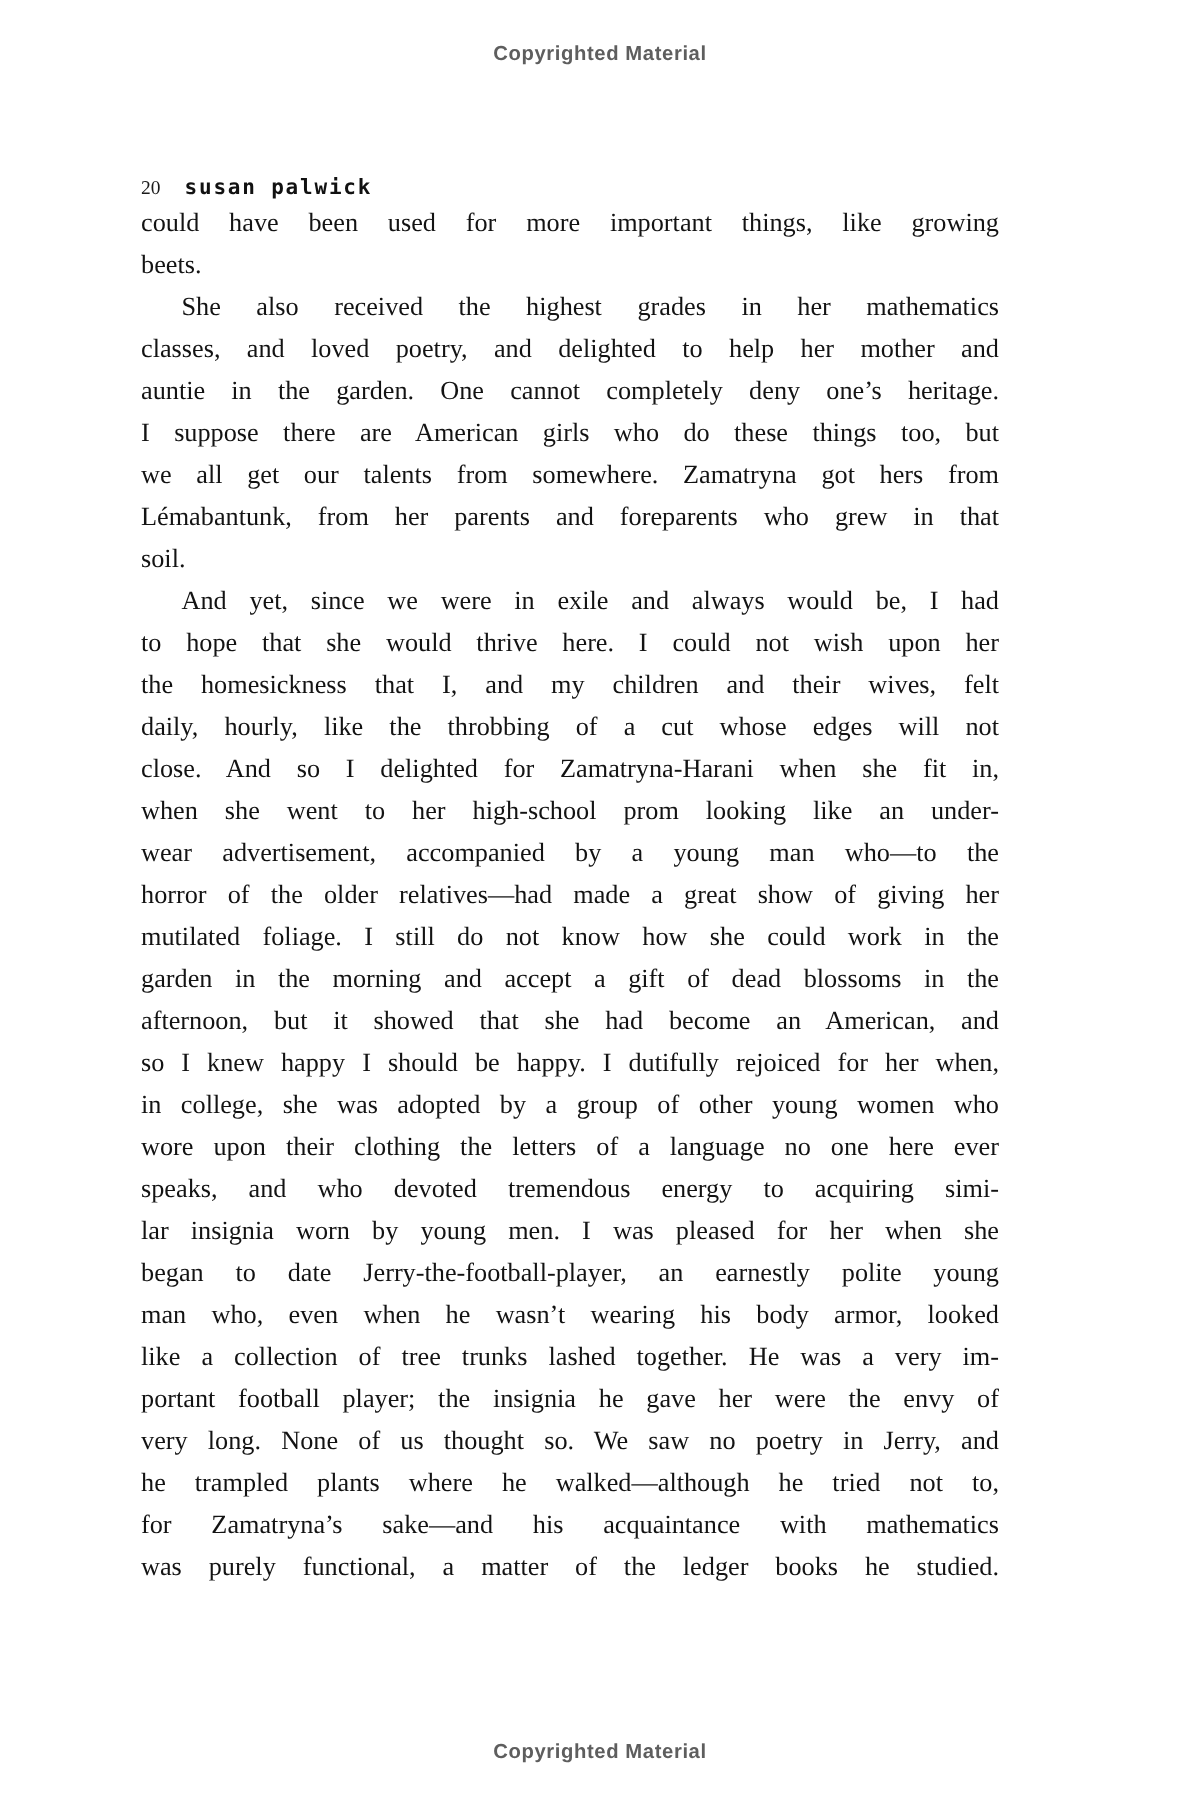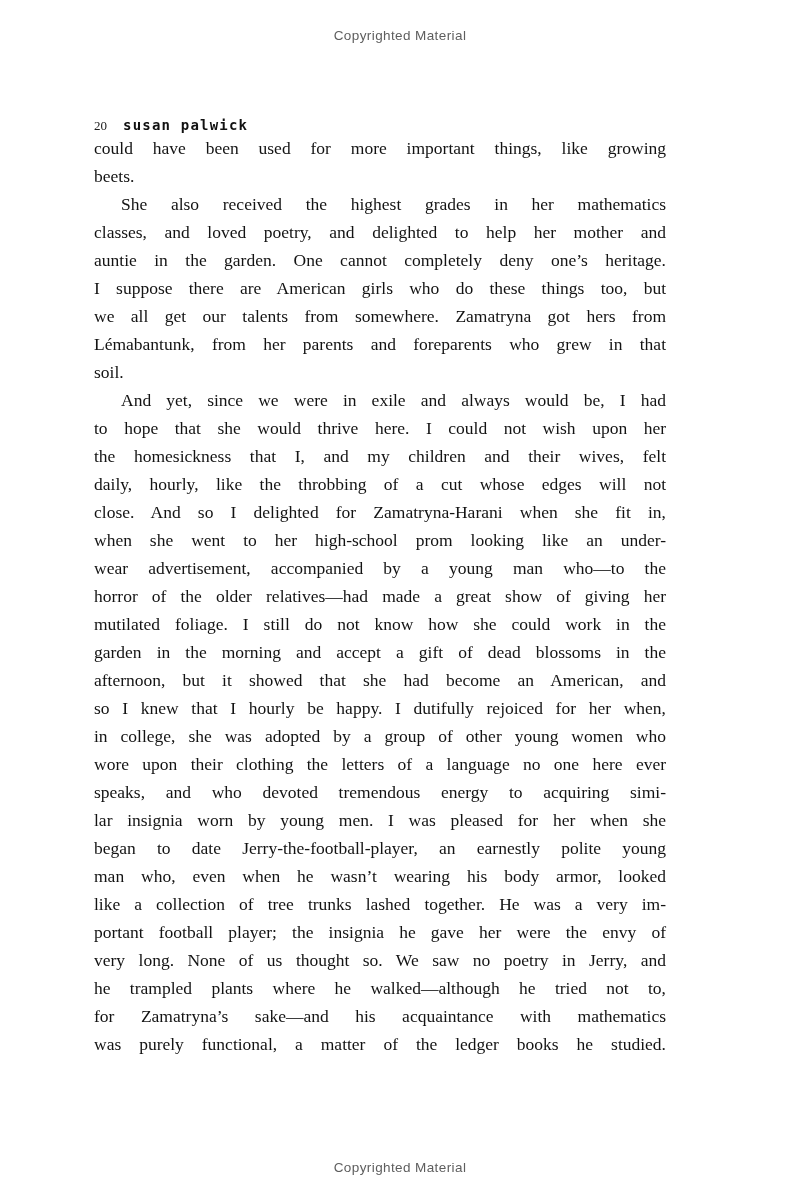--- a/index.html
+++ b/index.html
@@ -16,21 +16,21 @@
     font-family: "Liberation Serif", serif;
     color: #141414;
   }
   .watermark {
     position: absolute;
     left: 0;
     width: 100%;
     text-align: center;
     font-family: "Liberation Sans", sans-serif;
     font-size: 13.5px;
-    font-weight: 400;
+    font-weight: 700;
     letter-spacing: 0.4px;
     color: #5e5e5e;
   }
   .watermark-top { top: 28px; }
   .watermark-bottom { top: 1160px; }
   .page-header {
     position: absolute;
     left: 94px;
     top: 76px;
     display: flex;
@@ -103,21 +103,21 @@
         <div class="line">to hope that she would thrive here. I could not wish upon her</div>
         <div class="line">the homesickness that I, and my children and their wives, felt</div>
         <div class="line">daily, hourly, like the throbbing of a cut whose edges will not</div>
         <div class="line">close. And so I delighted for Zamatryna-Harani when she fit in,</div>
         <div class="line">when she went to her high-school prom looking like an under-</div>
         <div class="line">wear advertisement, accompanied by a young man who—to the</div>
         <div class="line">horror of the older relatives—had made a great show of giving her</div>
         <div class="line">mutilated foliage. I still do not know how she could work in the</div>
         <div class="line">garden in the morning and accept a gift of dead blossoms in the</div>
         <div class="line">afternoon, but it showed that she had become an American, and</div>
-        <div class="line">so I knew that I hourly be happy. I dutifully rejoiced for her when,</div>
+        <div class="line">so I knew happy I should be happy. I dutifully rejoiced for her when,</div>
         <div class="line">in college, she was adopted by a group of other young women who</div>
         <div class="line">wore upon their clothing the letters of a language no one here ever</div>
         <div class="line">speaks, and who devoted tremendous energy to acquiring simi-</div>
         <div class="line">lar insignia worn by young men. I was pleased for her when she</div>
         <div class="line">began to date Jerry-the-football-player, an earnestly polite young</div>
         <div class="line">man who, even when he wasn’t wearing his body armor, looked</div>
         <div class="line">like a collection of tree trunks lashed together. He was a very im-</div>
         <div class="line">portant football player; the insignia he gave her were the envy of</div>
         <div class="line">very long. None of us thought so. We saw no poetry in Jerry, and</div>
         <div class="line">he trampled plants where he walked—although he tried not to,</div>

